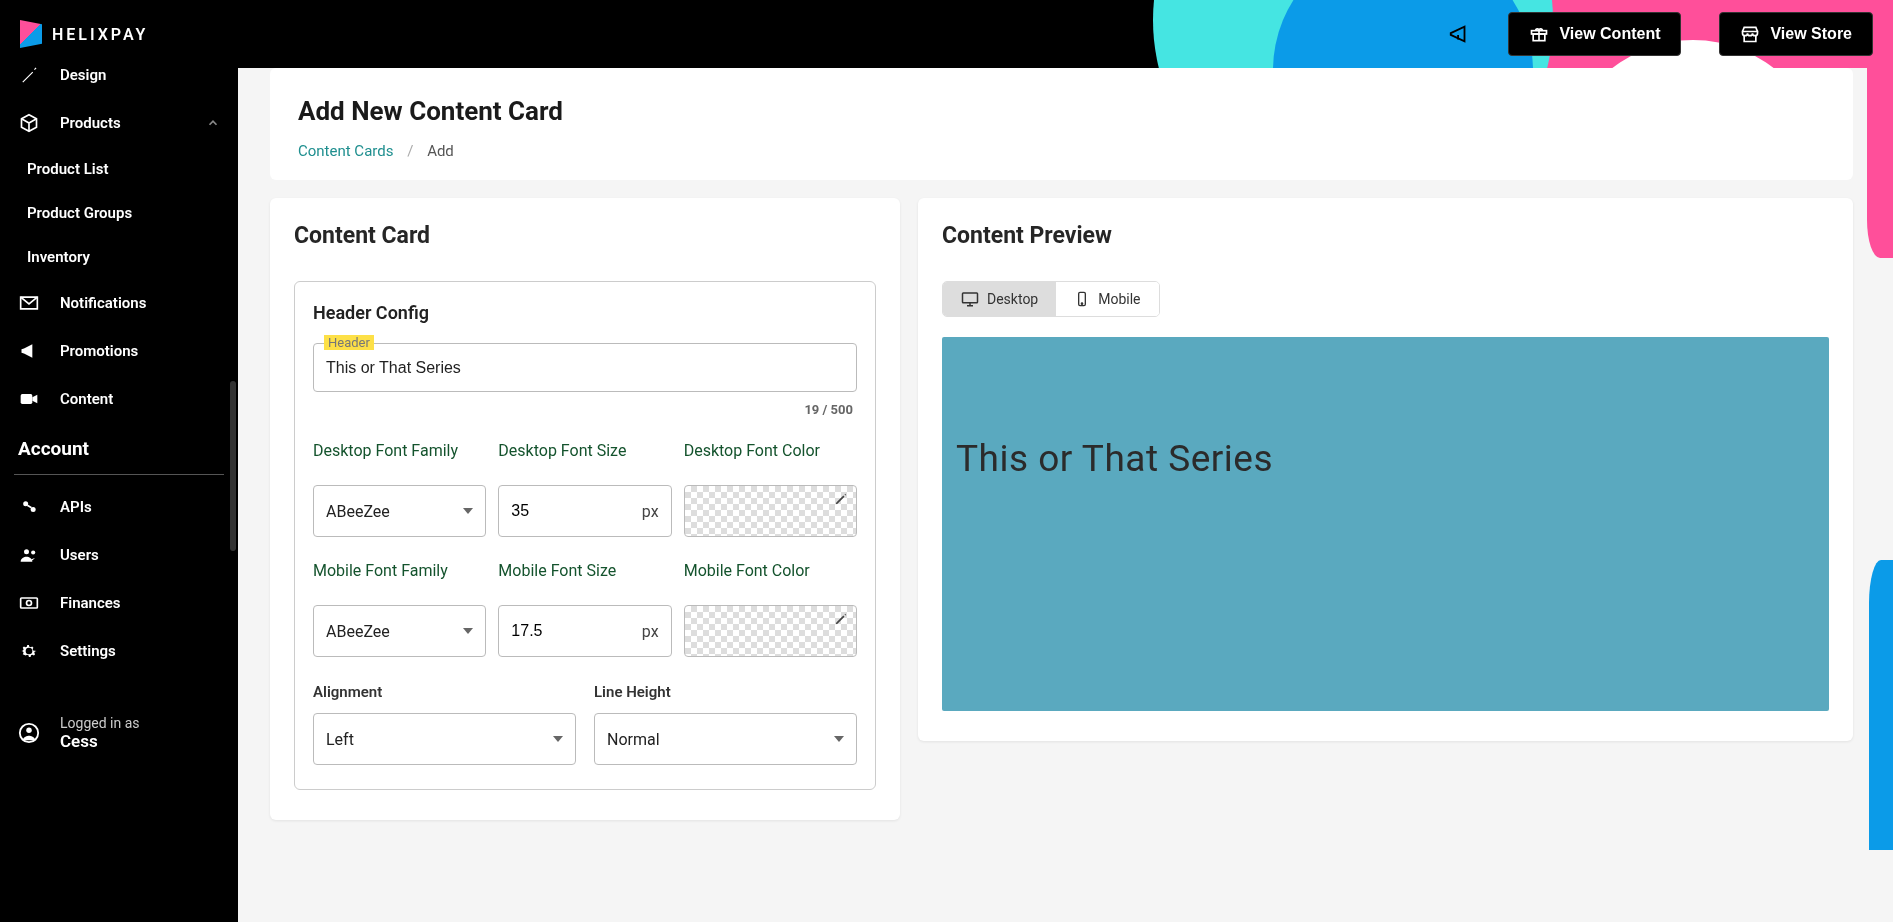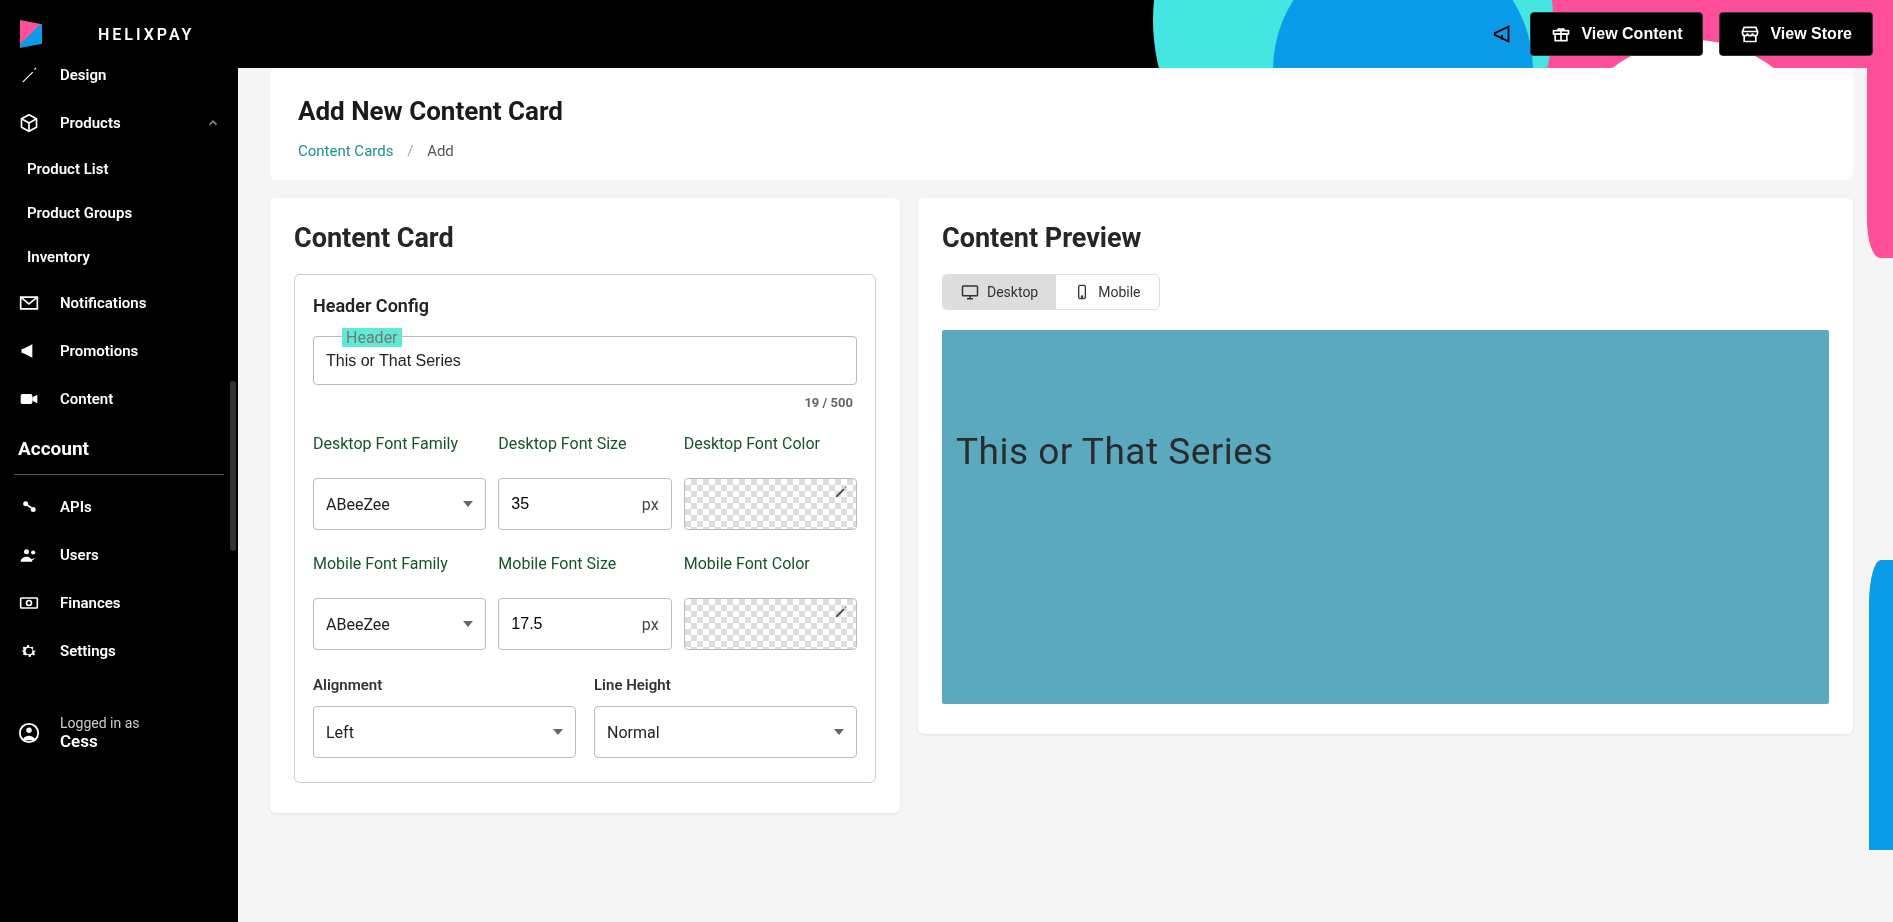--- a/index.html
+++ b/index.html
@@ -77,26 +77,25 @@
   width: 22px;
   height: 28px;
   background: linear-gradient(135deg, #ff4f9a 0%, #ff4f9a 50%, #0b9be8 50%, #0b9be8 100%);
   clip-path: polygon(0 0, 100% 15%, 100% 85%, 0 100%);
 }
 .logo-text {
   color: #fff;
   font-weight: 600;
   letter-spacing: 3px;
   font-size: 16px;
-  margin-left: 46px;
 }
 .header-actions {
   display: flex;
   align-items: center;
-  gap: 16px;
+  gap: 38px;
   z-index: 2;
 }
 .header-btn {
   background: #000;
   border: 1px solid #333;
   color: #fff;
   padding: 11px 20px;
   border-radius: 4px;
   font-size: 16px;
   font-weight: 600;
@@ -200,42 +199,42 @@
   align-items: flex-start;
 }
 .panel {
   background: #fff;
   border-radius: 6px;
   box-shadow: 0 1px 3px rgba(0,0,0,0.08);
   padding: 24px 24px 30px;
 }
 .panel.left { width: 630px; }
 .panel.right { flex: 1; }
-.panel-title { font-size: 27px; font-weight:700; color:#262626; margin-bottom: 20px;}
+.panel-title { font-size: 23px; font-weight:700; color:#262626; margin-bottom: 32px;}
 
 .config-box {
   border: 1px solid #ccc;
   border-radius: 6px;
   padding: 20px 18px 24px;
 }
 .config-title { font-size: 18px; font-weight:600; margin-bottom: 20px; color:#222;}
 
 .field-outline {
   position: relative;
   border: 1px solid #bbb;
   border-radius: 4px;
   padding: 14px 12px;
 }
 .field-outline .float-label {
   position: absolute;
   top: -9px;
-  left: 28px;
-  background: #5eead4;
+  left: 10px;
+  background: #fde047;
   padding: 0 4px;
-  font-size: 16px;
+  font-size: 13px;
   color: #777;
 }
 .field-outline input {
   border: none;
   outline: none;
   width: 100%;
   font-size: 16px;
   color:#222;
 }
 .char-count { text-align:right; font-size:13px; color:#666; margin-top:10px; padding-right:4px;font-weight:bold;}

